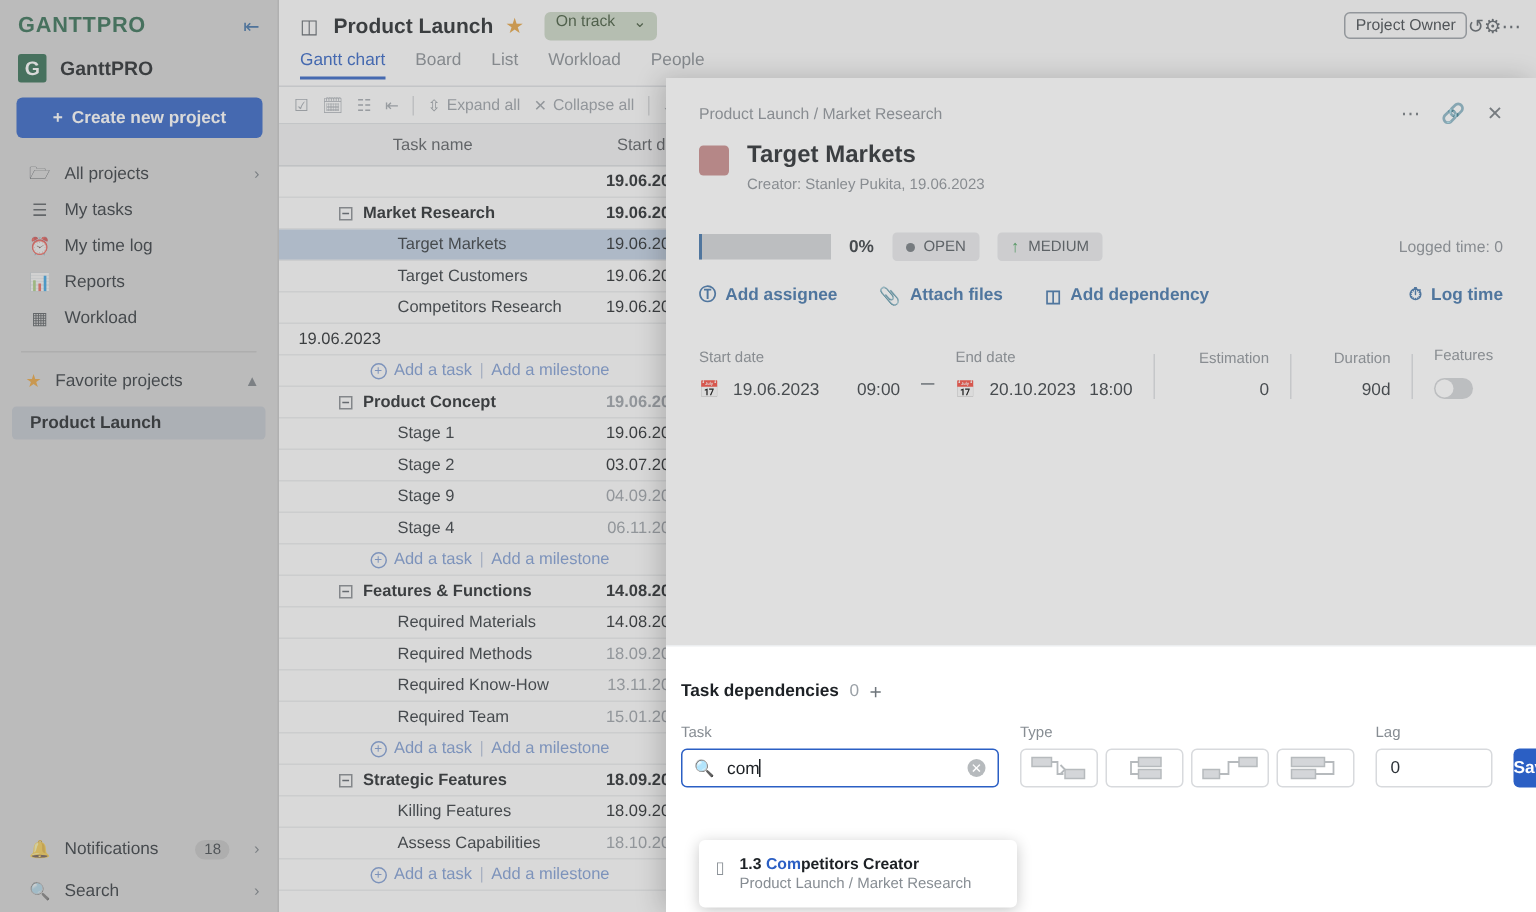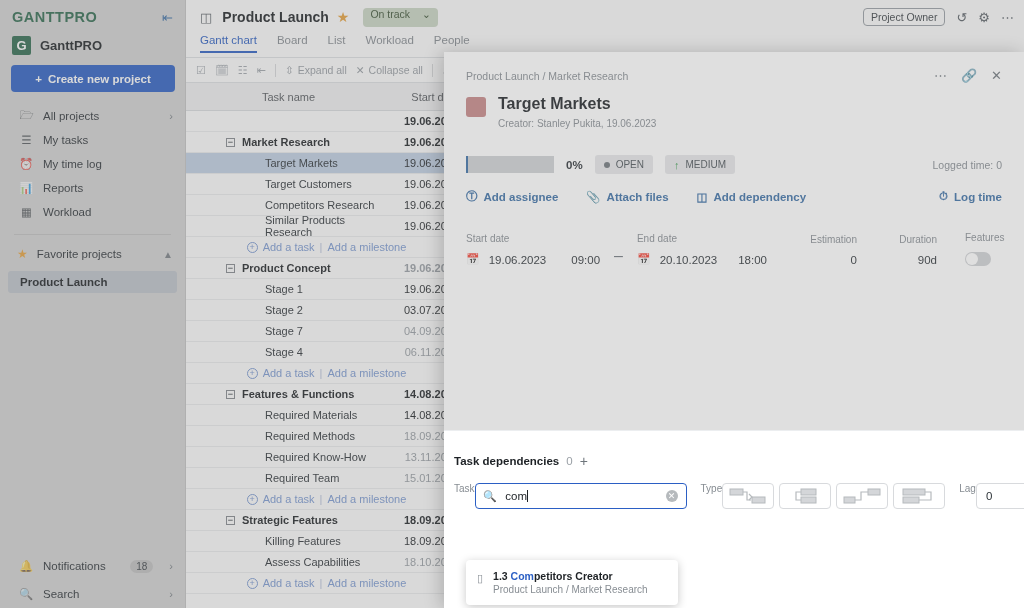--- a/index.html
+++ b/index.html
@@ -77,21 +77,21 @@
   .main { position: absolute; left: 186px; top: 0; right: 0; height: 608px; background:#fff;}
   .hdr { height: 34px; display: flex; align-items: center; padding: 0 10px 0 14px; }
   .hdr-ico { color: #4b5258; font-size: 13px; margin-right: 10px; }
   .hdr-title { font-size: 14px; font-weight: bold; color: #1d2125; }
   .hdr-star { color: #e8a33d; font-size: 14px; margin-left: 8px; cursor:pointer;}
   .ontrack {
     margin-left: 14px; background: #ccd8c6; color: #3c5336;
     font-size: 10.5px; border-radius: 4px; height: 19px;
     display: flex; align-items: flex-start; gap: 12px; padding: 0 7px; cursor:pointer;
   }
-  .hdr-right { margin-left: auto; display: flex; align-items: center; gap: 11px; }
+  .hdr-right { margin-left: auto; display: flex; align-items: center; }
   .owner-pill {
     border: 1px solid #9aa0a6; border-radius: 4px; font-size: 10.5px;
     color: #3d4348; padding: 2px 7px; cursor: pointer;
   }
   .hdr-ic { color: #5a6167; font-size: 13px; cursor: pointer; }
 
   .tabs {
     display: flex; gap: 20px; padding: 0 0 0 14px; height: 24px;
     align-items: flex-start; border-bottom: 1px solid #e0e2e5;
   }
@@ -196,21 +196,21 @@
   .dep-card {
     position: absolute; left: 0; top: 378px; right: 0; bottom: 0;
     background: #fff; z-index: 8; padding: 22px 22px 0 10px;
     border-top: 1px solid #eceef0;
   }
   .dep-head { display: flex; align-items: center; gap: 7px; }
   .dep-title { font-size: 11.5px; font-weight: bold; color: #1d2125; }
   .dep-count { font-size: 11.5px; color: #9aa0a6; }
   .dep-plus { color: #6e757b; font-size: 14px; cursor: pointer; }
   .dep-form { display: flex; align-items: flex-end; gap: 14px; margin-top: 14px; }
-  .ff { display: flex; flex-direction: row; }
+  .ff { display: flex; flex-direction: column; }
   .ff-lbl { font-size: 10px; color: #878d93; margin-bottom: 5px; }
   .search-box {
     width: 212px; height: 26px; border: 1px solid #2b5fc4; border-radius: 4px;
     display: flex; align-items: center; gap: 8px; padding: 0 8px; background: #fff;
   }
   .search-box .si { color: #9aa0a6; font-size: 11px; }
   .search-val { font-size: 11.5px; color: #1d2125; flex: 1; }
   .caret-bar { display:inline-block; width:1px; height:12px; background:#1d2125; vertical-align:-2px;}
   .clear-x {
     width: 12px; height: 12px; border-radius: 50%; background: #b6babd; color: #fff;
@@ -393,23 +393,20 @@
             </div>
             <div class="c2">19.06.2023</div>
           </div>
           <div class="grow">
             <div class="c1">
               <span class="lvl-task">Competitors Research</span>
             </div>
             <div class="c2">19.06.2023</div>
           </div>
           <div class="grow">
-            <div class="c1">
-              <span class="lvl-task">Similar Products Research</span>
-            </div>
             <div class="c2">19.06.2023</div>
           </div>
           <div class="addrow">
             <span class="plus">+</span>
             <span>Add a task</span>
             <span class="pipe">|</span>
             <span>Add a milestone</span>
           </div>
           <div class="grow">
             <div class="c1">
@@ -427,21 +424,21 @@
             <div class="c2">19.06.2023</div>
           </div>
           <div class="grow">
             <div class="c1">
               <span class="lvl-task">Stage 2</span>
             </div>
             <div class="c2">03.07.2023</div>
           </div>
           <div class="grow">
             <div class="c1">
-              <span class="lvl-task">Stage 7</span>
+              <span class="lvl-task">Stage 9</span>
             </div>
             <div class="c2 dim">04.09.2023</div>
           </div>
           <div class="grow">
             <div class="c1">
               <span class="lvl-task">Stage 4</span>
             </div>
             <div class="c2 dim">06.11.2023</div>
           </div>
           <div class="addrow">
@@ -584,21 +581,21 @@
           <span>19.06.2023</span>
           <span style="margin-left:16px">09:00</span>
         </div>
       </div>
       <div class="dash">–</div>
       <div class="dcol">
         <div class="dlabel">End date</div>
         <div class="dval">
           <span class="cal-ic">📅</span>
           <span>20.10.2023</span>
-          <span style="margin-left:12px">18:00</span>
+          <span style="">18:00</span>
         </div>
       </div>
       <div class="vdiv"></div>
       <div class="dcol" style="align-items:flex-end;min-width:62px">
         <div class="dlabel">Estimation</div>
         <div class="num">0</div>
       </div>
       <div class="vdiv"></div>
       <div class="dcol" style="align-items:flex-end;min-width:52px">
         <div class="dlabel">Duration</div>

